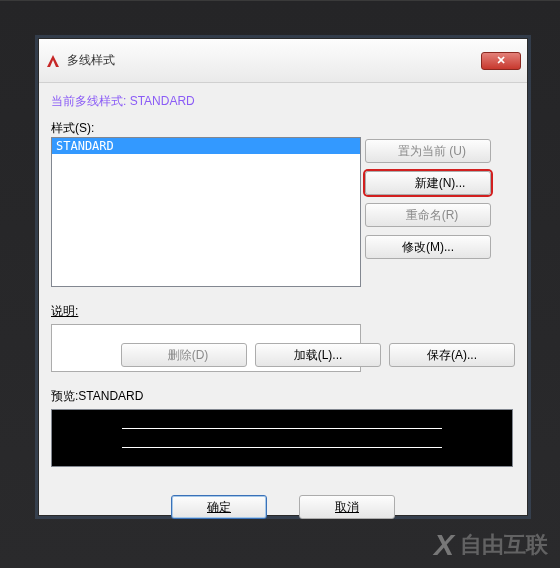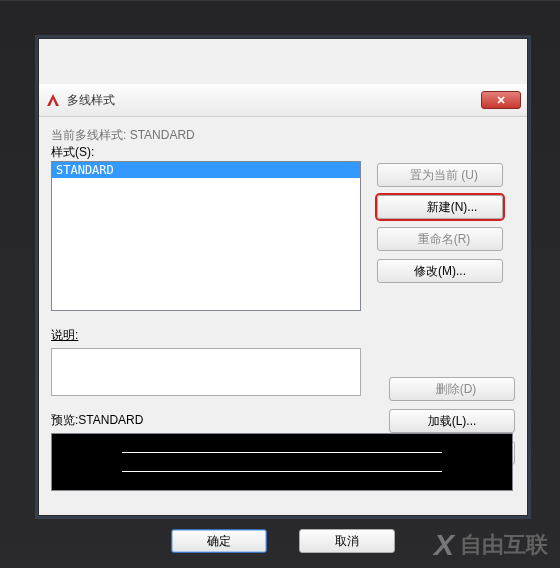--- a/index.html
+++ b/index.html
@@ -25,26 +25,25 @@
 
   .window {
     position: absolute;
     left: 38px; top: 38px;
     width: 490px; height: 478px;
     background: #f0f0f0;
     border: 1px solid #2a2a2a;
     box-shadow: 0 0 0 3px rgba(90,130,180,0.25);
   }
   .titlebar {
-    height: 33px;
+    height: 44px;
     background: linear-gradient(#fdfdfd, #eaeaea);
     border-bottom: 1px solid #d0d0d0;
     display: flex; align-items: center;
     padding: 4px 6px;
-    margin-top: 45px;
   }
   .app-icon {
     width: 16px; height: 16px;
     margin-right: 6px;
     display: flex; align-items: center; justify-content: center;
   }
   .app-icon svg { width:16px; height:16px; }
   .title { font-size: 12px; color: #333; }
   .close-btn {
     margin-left: auto;
@@ -55,24 +54,24 @@
     display:flex; align-items:center; justify-content:center;
     color:#fff; font-size:11px; font-weight:bold;
     cursor: pointer;
   }
 
   .client {
     padding: 10px 12px;
     position: relative;
     height: calc(100% - 30px);
   }
-  .current-line { color:#737373; }
+  .current-line { color:#8b5cf6; margin-bottom: 10px; }
   .styles-label { color:#000; margin-bottom: 0; }
 
-  .main-row { display:flex; gap:16px; }
+  .main-row { display:flex; gap:4px; }
   .listbox {
     width: 310px; height: 150px;
     background:#fff; border:1px solid #828790;
     overflow:hidden;
   }
   .list-item {
     background:#3399ff; color:#fff;
     padding:1px 4px; font-family: monospace, "SimSun";
     font-size:12px;
   }
@@ -93,40 +92,41 @@
     padding-left: 24px;
   }
 
   .desc-block { margin-top: 16px; width:374px;text-decoration:underline; }
   .desc-label { margin-bottom:4px; }
   .desc-box {
     width:310px; height:48px;
     background:#fff; border:1px solid #acacac;
   }
 
-  .side-extra { position:absolute; right:12px; top:260px; display:flex; flex-direction:column; gap:8px;}
+  .side-extra { position:absolute; right:12px; top:260px; display:flex; flex-direction:row; gap:8px;}
   
   .preview-label { margin-top: 16px; }
   .preview-box {
     margin-top:4px;
     width:462px; height:58px;
     background:#000; border:1px solid #828790;
     position:relative;
   }
   .preview-box .mline {
     position:absolute; left:70px; right:70px;
     height:1px; background:#fff;
   }
   .preview-box .mline.top { top:18px; }
   .preview-box .mline.bot { bottom:18px; }
 
   .bottom-btns {
     position:absolute; bottom:10px; left:0; right:0;
     display:flex; justify-content:center; gap:32px;
     padding: 0 12px;
+    text-decoration: underline;
   }
   .bottom-btns .btn { width:96px; }
   .btn-default { border:1px solid #3a71b8; box-shadow: inset 0 0 0 1px #a6c8e8; }
 </style>
 </head>
 <body>
 
 <div class="backdrop"></div>
 
 <div class="watermark">

